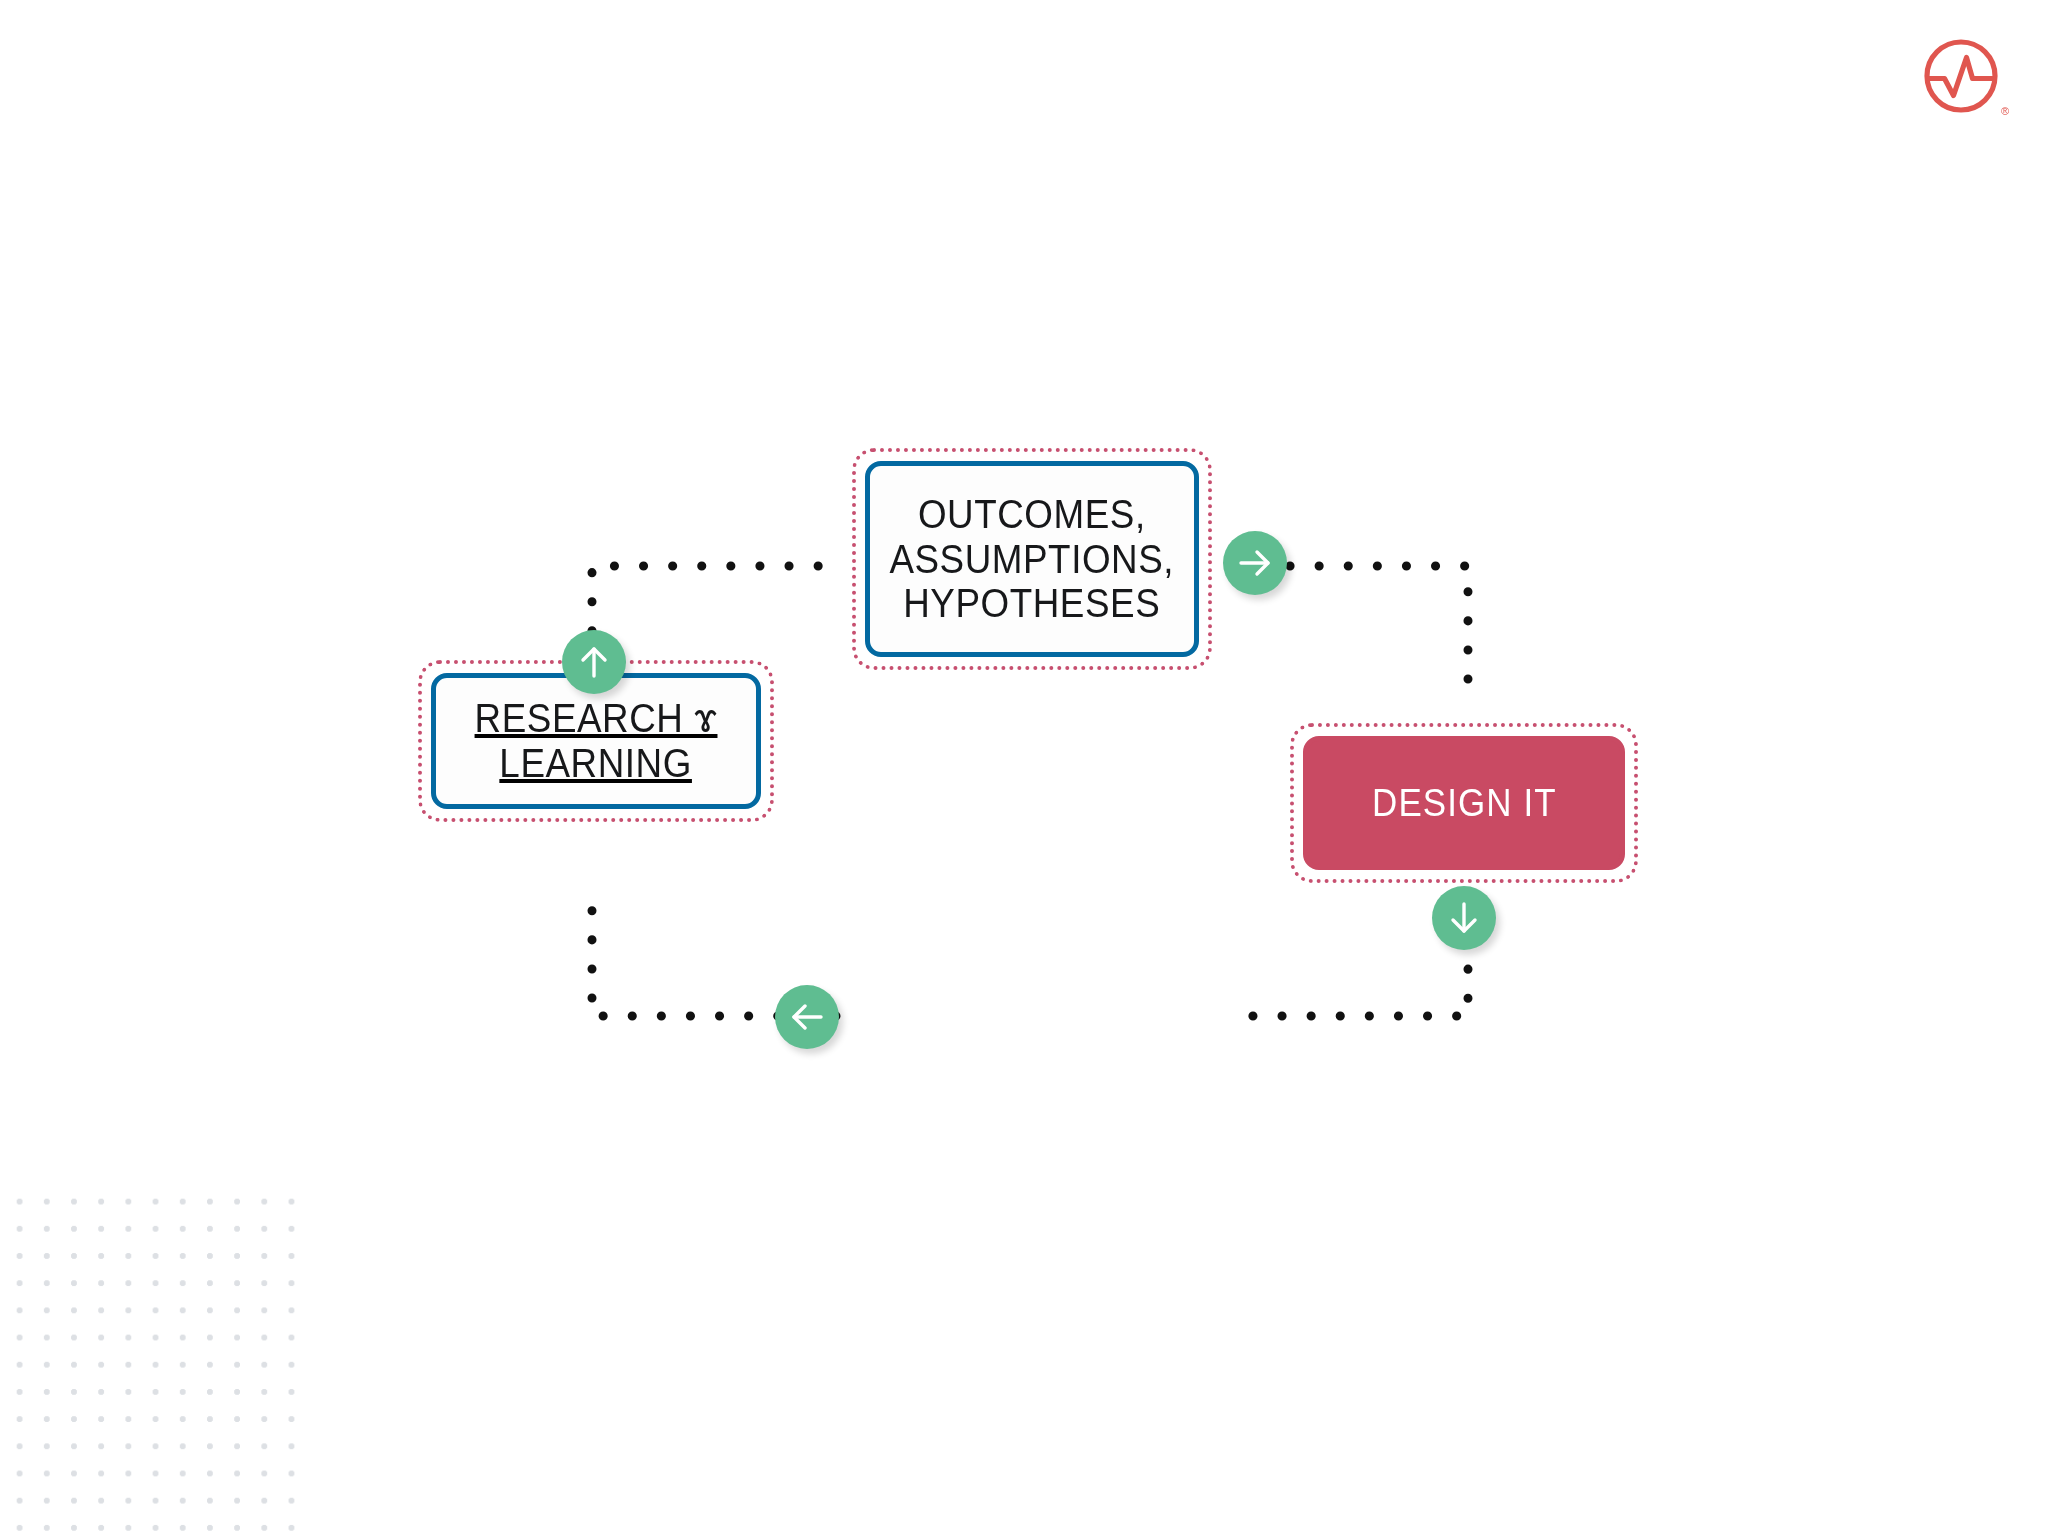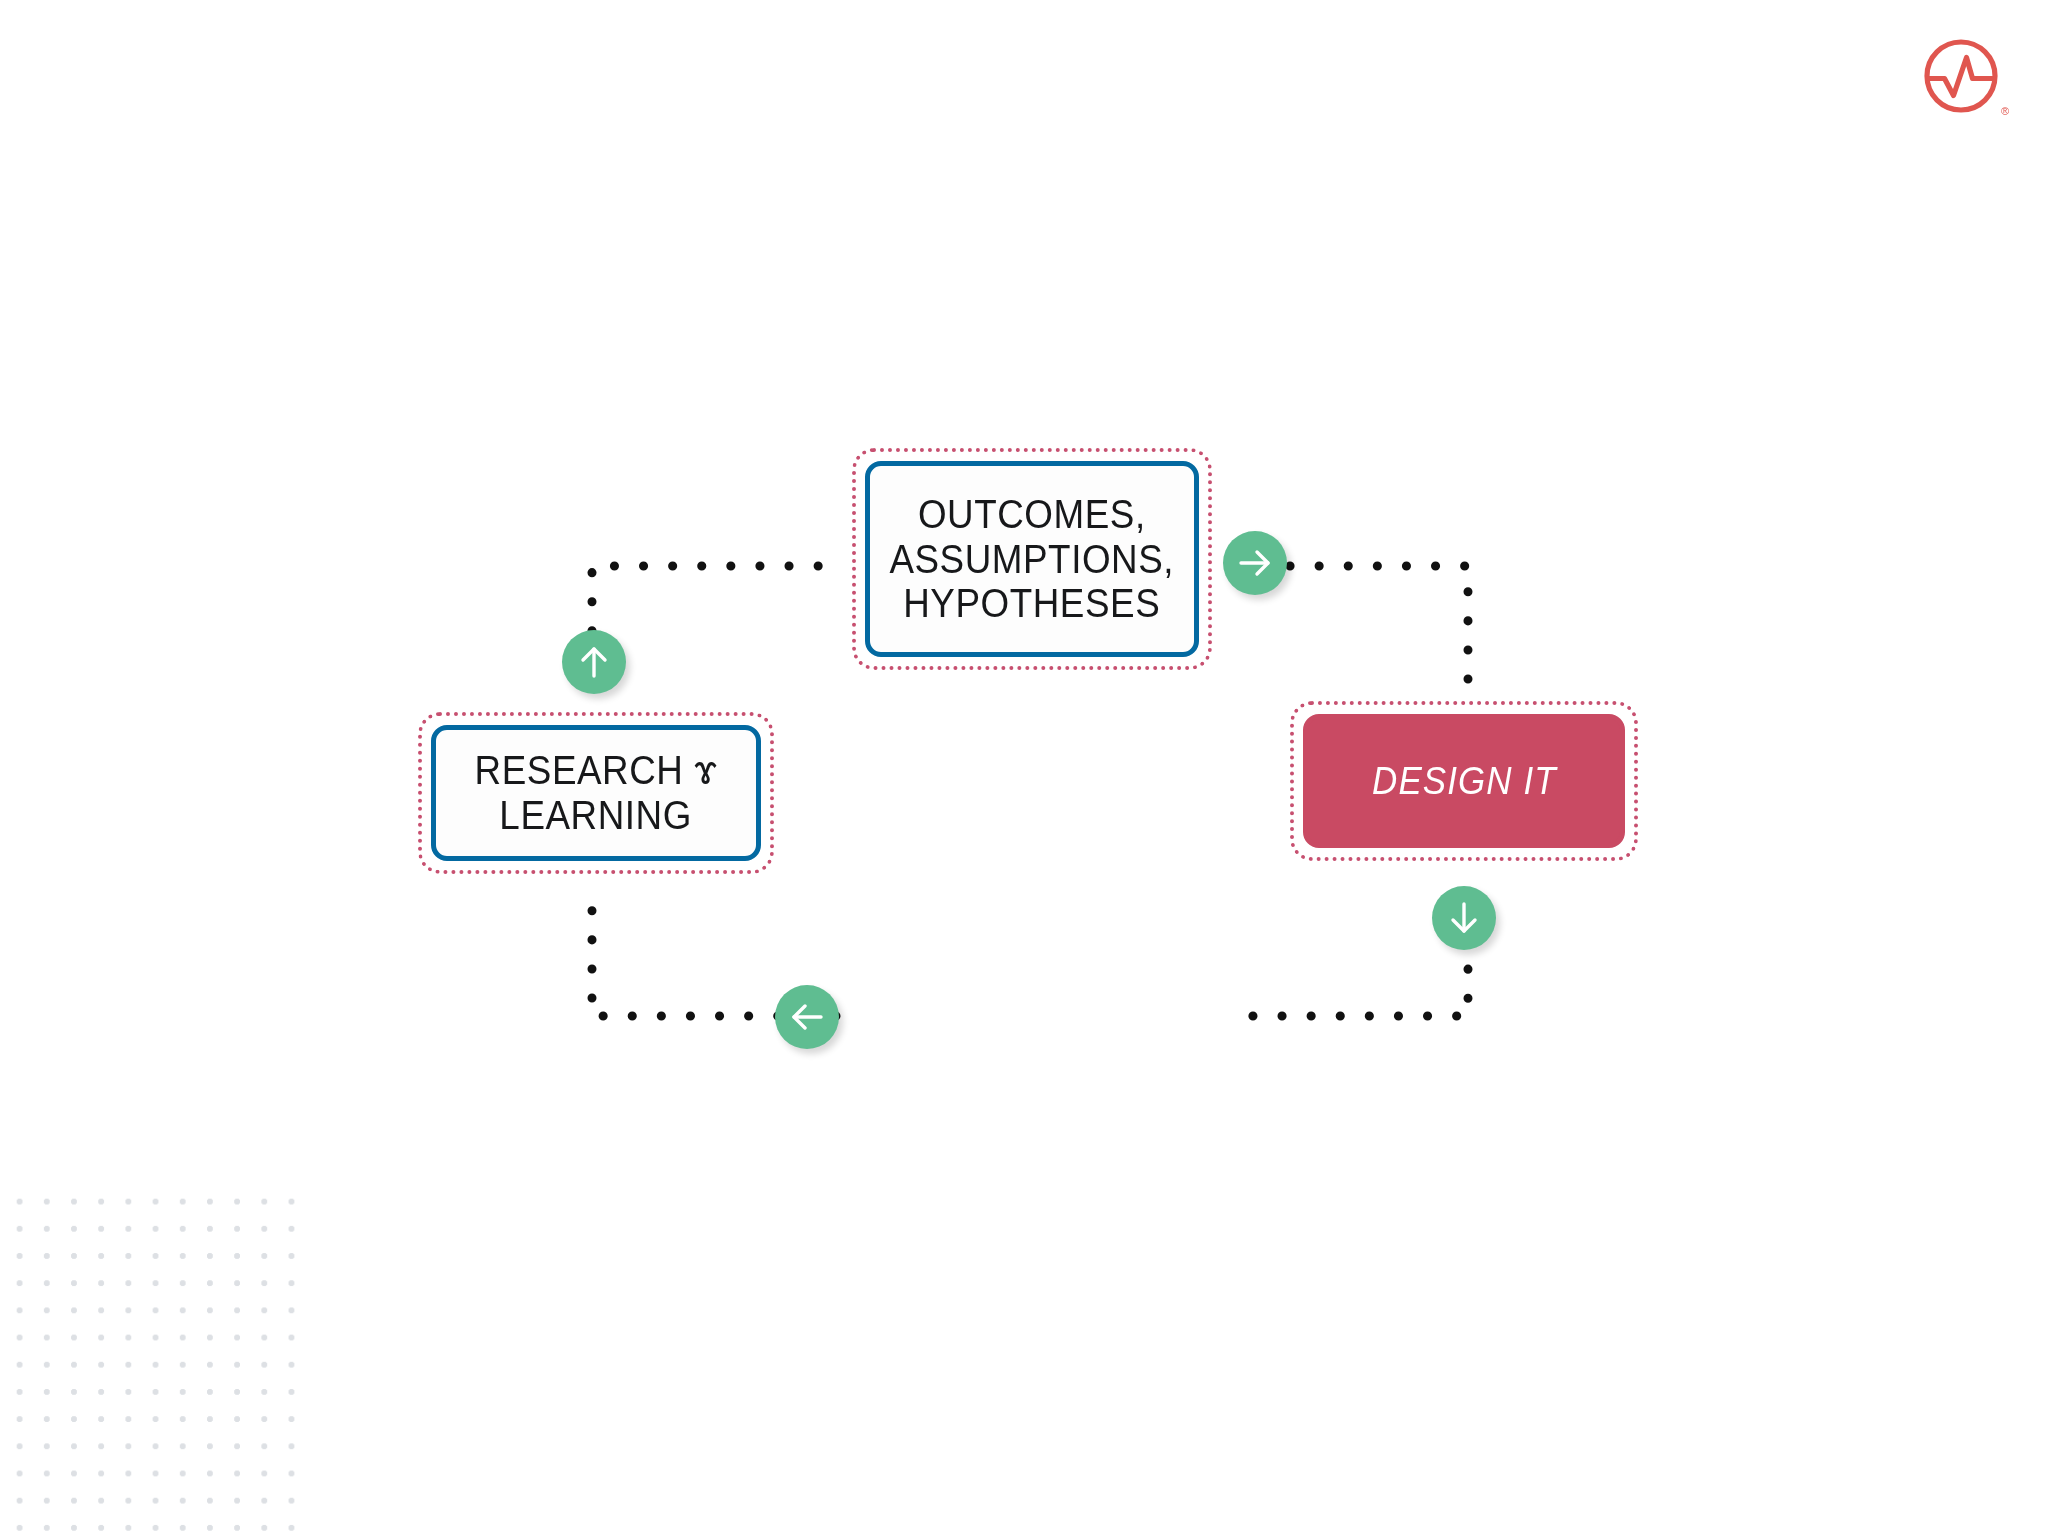--- a/index.html
+++ b/index.html
@@ -98,23 +98,23 @@
     transform: scaleX(0.92);
     white-space: nowrap;
   }
   .node-inner.filled .node-line {
     color: #ffffff;
     font-size: 38px;
     letter-spacing: 1.2px;
   }
 
   #node-outcomes { left: 852px;  top: 448px;  width: 360px; height: 222px; }
-  #node-design   { left: 1290px; top: 701px;  width: 348px; height: 160px; font-style: italic; }
+  #node-design   { left: 1290px; top: 723px;  width: 348px; height: 160px; }
   #node-mvp      { left: 860px;  top: 932px;  width: 344px; height: 168px; }
-  #node-research { left: 418px;  top: 712px;  width: 356px; height: 162px; }
+  #node-research { left: 418px;  top: 660px;  width: 356px; height: 162px; text-decoration: underline; }
 
   
   .badge {
     position: absolute;
     width: 64px;
     height: 64px;
     border-radius: 50%;
     background: #5fbd91;
     box-shadow: 4px 5px 7px rgba(0,0,0,0.16);
     display: flex;

